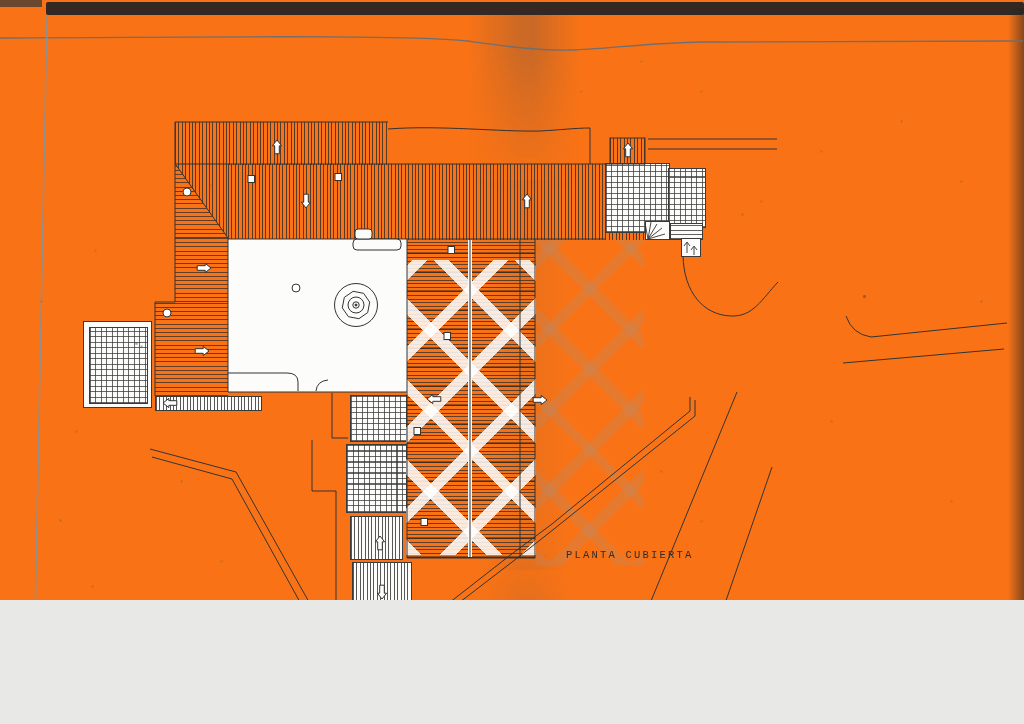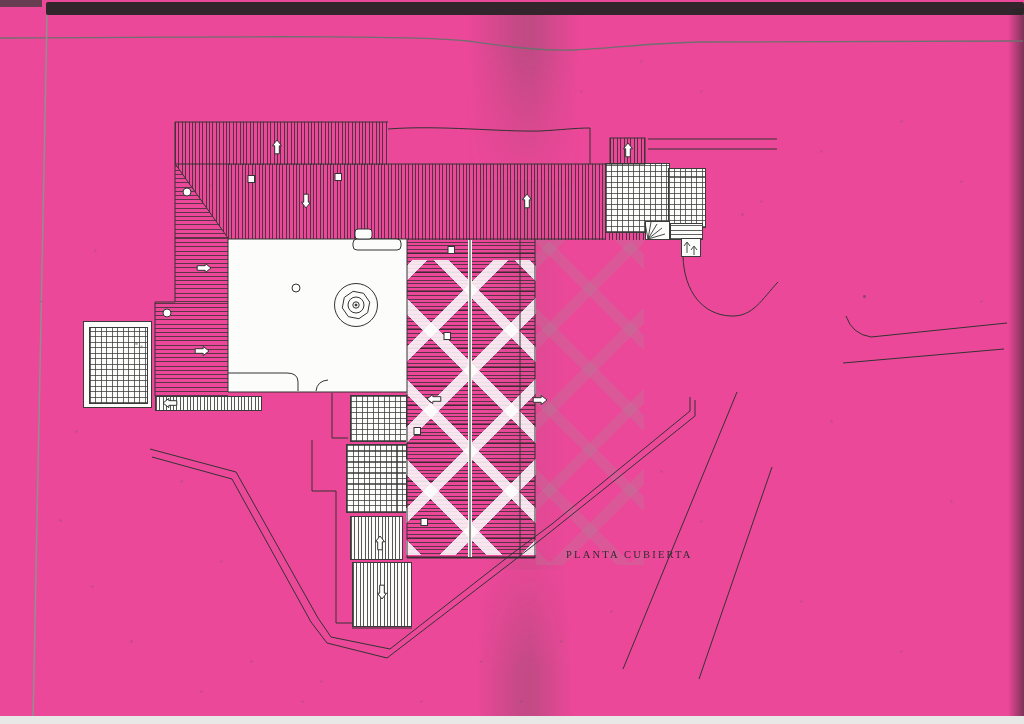--- a/index.html
+++ b/index.html
@@ -1,19 +1,19 @@
 <!DOCTYPE html>
 <html><head>
 <meta charset="utf-8">
 <style>
   html,body{margin:0;padding:0;background:#e8e8e6;}
   #canvas{
-    position:relative;width:1024px;height:716px;overflow:hidden;
-    background:#ec4899;
-    font-family:Liberation Serif, serif;
+    position:relative;width:1024px;height:600px;overflow:hidden;
+    background:#f97316;
+    font-family:Liberation Mono, monospace;
   }
   .abs{position:absolute;}
   
   .hv{background:repeating-linear-gradient(90deg, rgba(45,45,45,.8) 0 1px, transparent 1px 3.4px);}
   .hh{background:
       repeating-linear-gradient(0deg, rgba(30,30,30,.45) 0 1.6px, transparent 1.6px 19px),
       repeating-linear-gradient(0deg, rgba(45,45,45,.75) 0 1px, transparent 1px 3.8px);}
   .hh2{background:repeating-linear-gradient(0deg, rgba(45,45,45,.75) 0 1px, transparent 1px 4.2px);}
   .grid{background-color:#fcfcfb;
     background-image:

